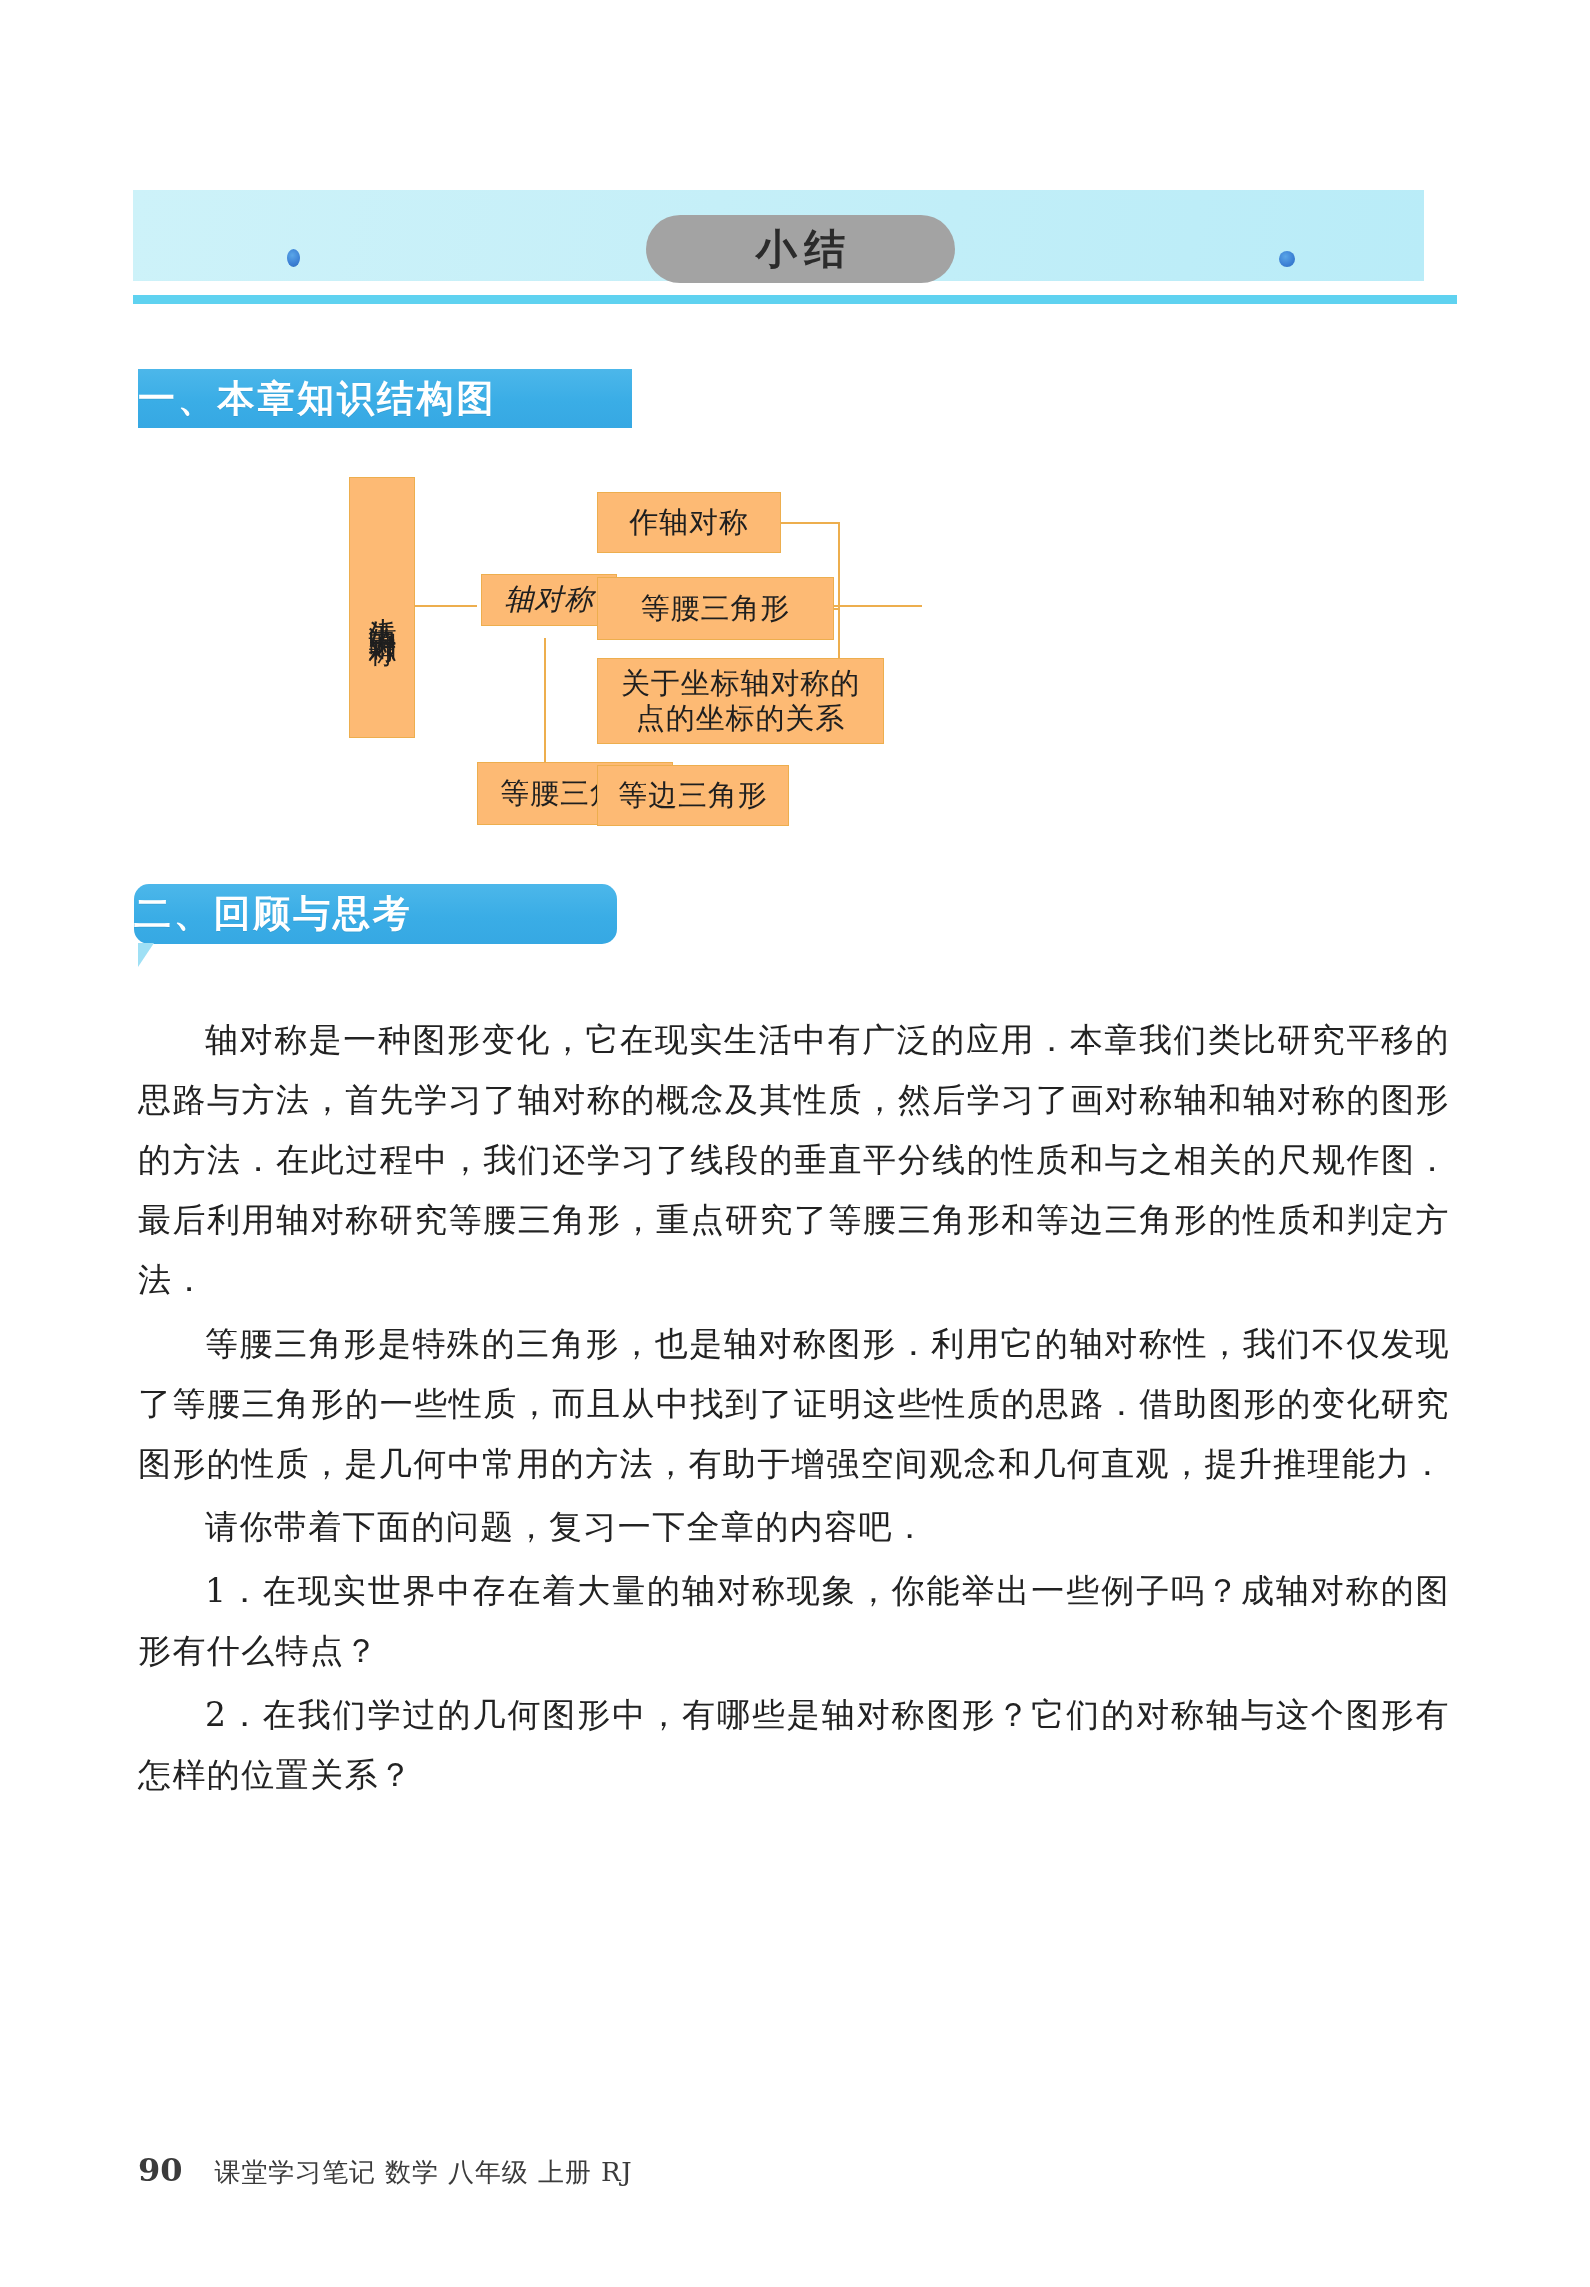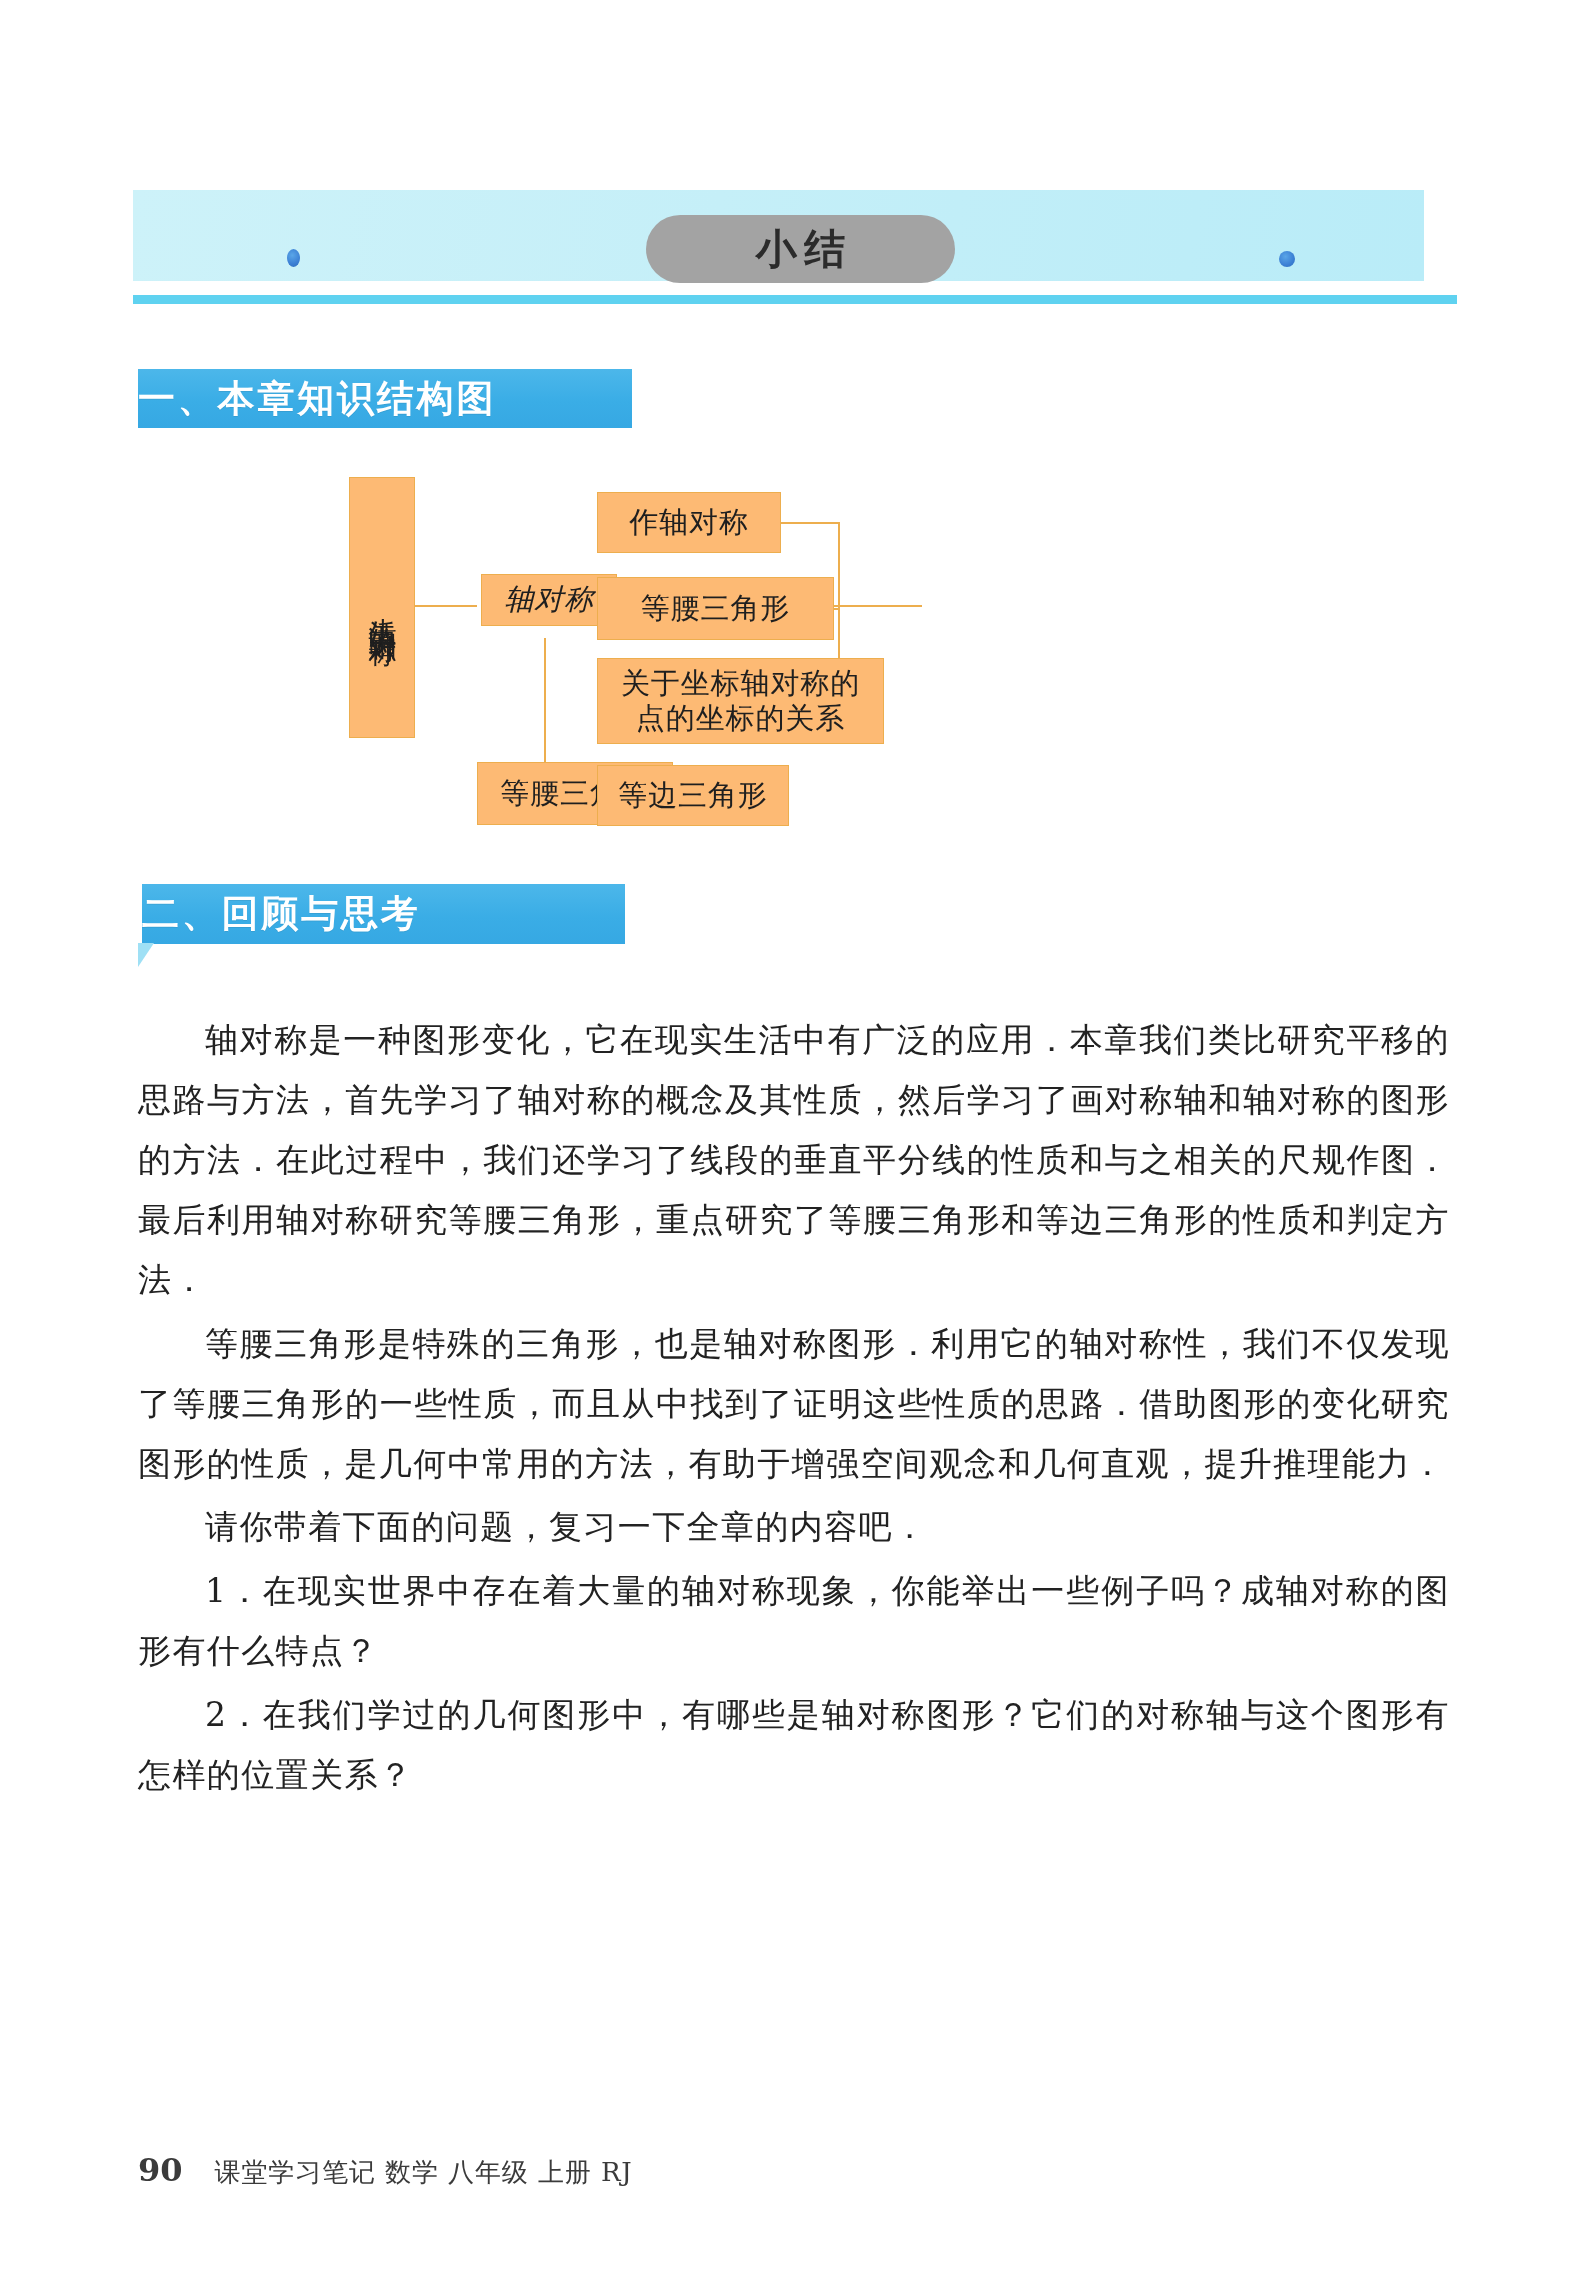--- a/index.html
+++ b/index.html
@@ -77,24 +77,25 @@
     letter-spacing: 2.8px;
     text-shadow: 0 0.9px 0 rgba(0,0,0,0.07);
   }
   #section-header-1 {
     left: 138px;
     top: 369px;
     width: 494px;
     height: 59px;
   }
   #section-header-2 {
-    left: 142px;
+    left: 134px;
     top: 884px;
     width: 483px;
     height: 60px;
+    border-radius: 15px;
   }
   #section-header-2-tail {
     position: absolute;
     left: 138px;
     top: 943px;
     width: 0;
     height: 0;
     border-left: 16px solid #9fe0f5;
     border-bottom: 24px solid transparent;
   }

